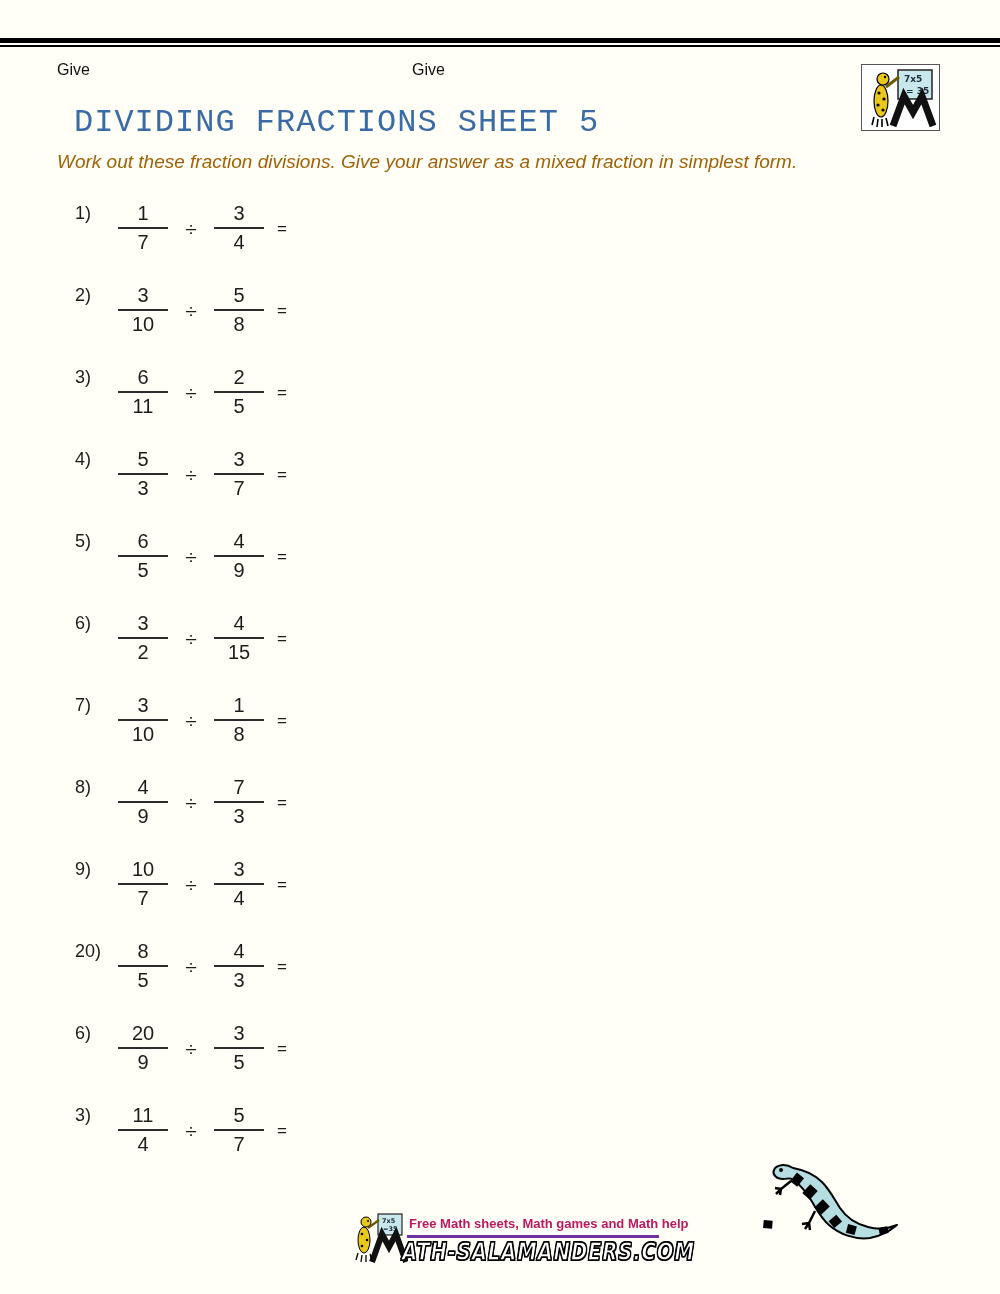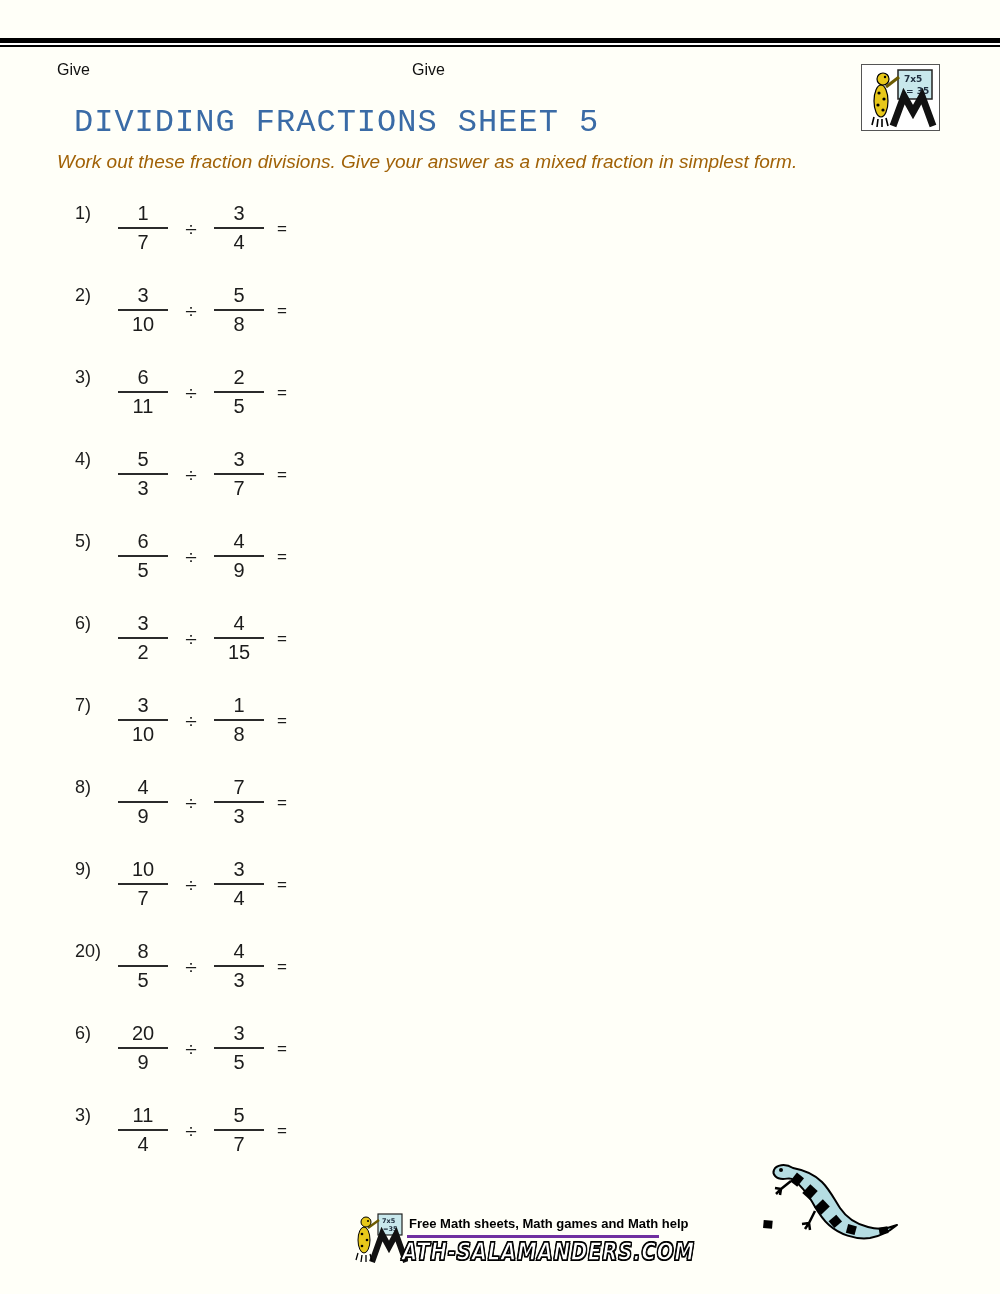--- a/index.html
+++ b/index.html
@@ -60,21 +60,21 @@
     display:block; width:100%; text-align:center;
     font-size:20px; line-height:1.15; padding-top:2px;
   }
   .op { width:46px; text-align:center; font-size:21px; position:relative; top:1px; }
   .eq { margin-left:13px; font-size:17px; position:relative; top:1px; }
 
   
   .footer-logo { position:absolute; left:352px; top:1212px; }
   .tagline {
     position:absolute; left:409px; top:1216px;
-    font-size:13px; font-weight:bold; color:#000000;
+    font-size:13px; font-weight:bold; color:#be185d;
     white-space:nowrap;
   }
   .purple-rule { position:absolute; left:407px; top:1235px; width:252px; height:3px; background:#7030a0; }
   .site-text {
     position:absolute; left:402px; top:1238px;
     font-family:"DejaVu Sans", sans-serif;
     font-weight:bold; font-style:italic;
     font-size:24px; letter-spacing:1px; white-space:nowrap;
     color:#ffffff;
     -webkit-text-stroke:1.3px #000;

